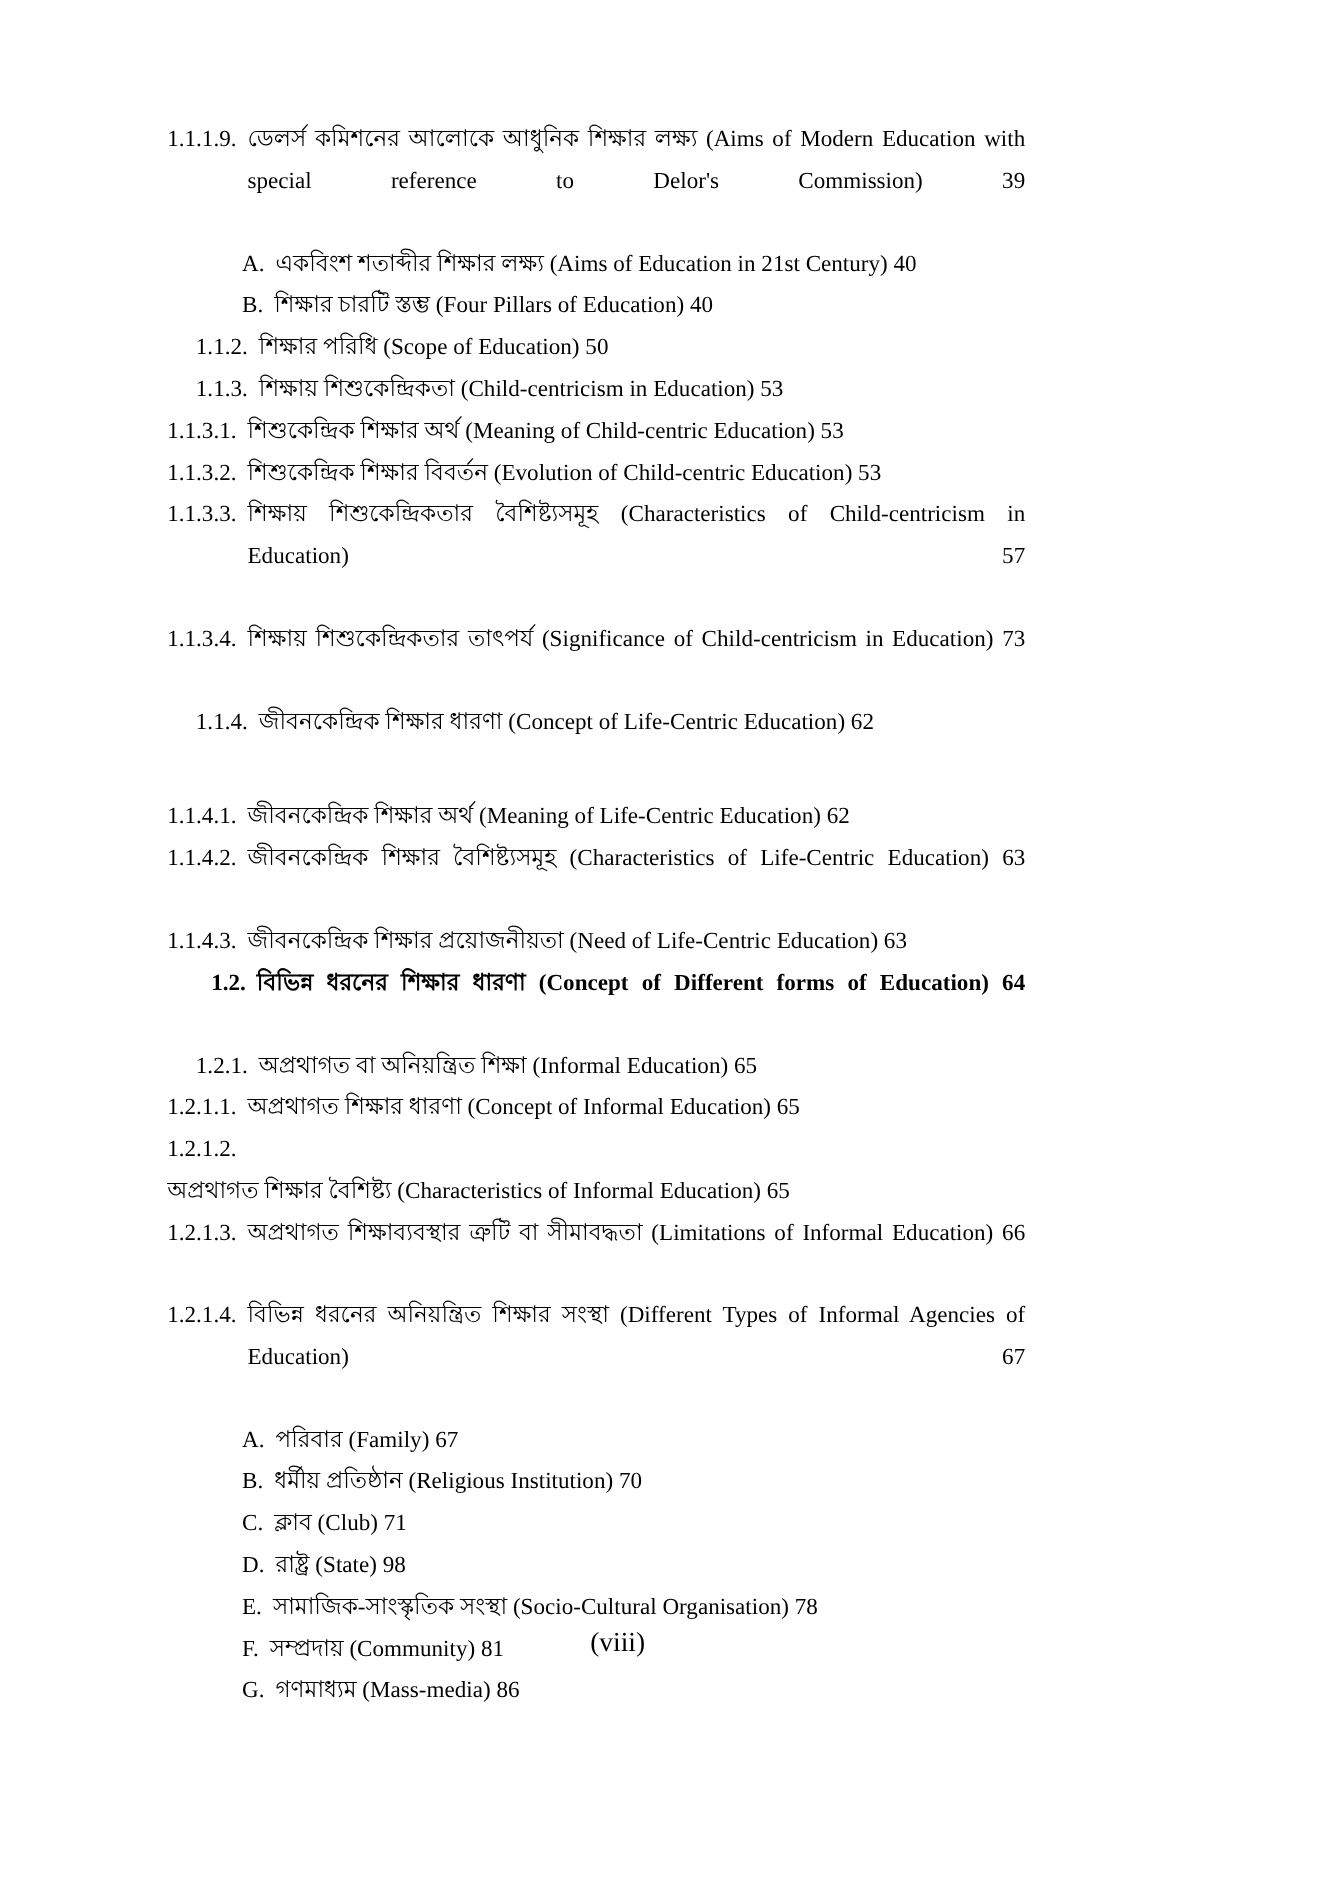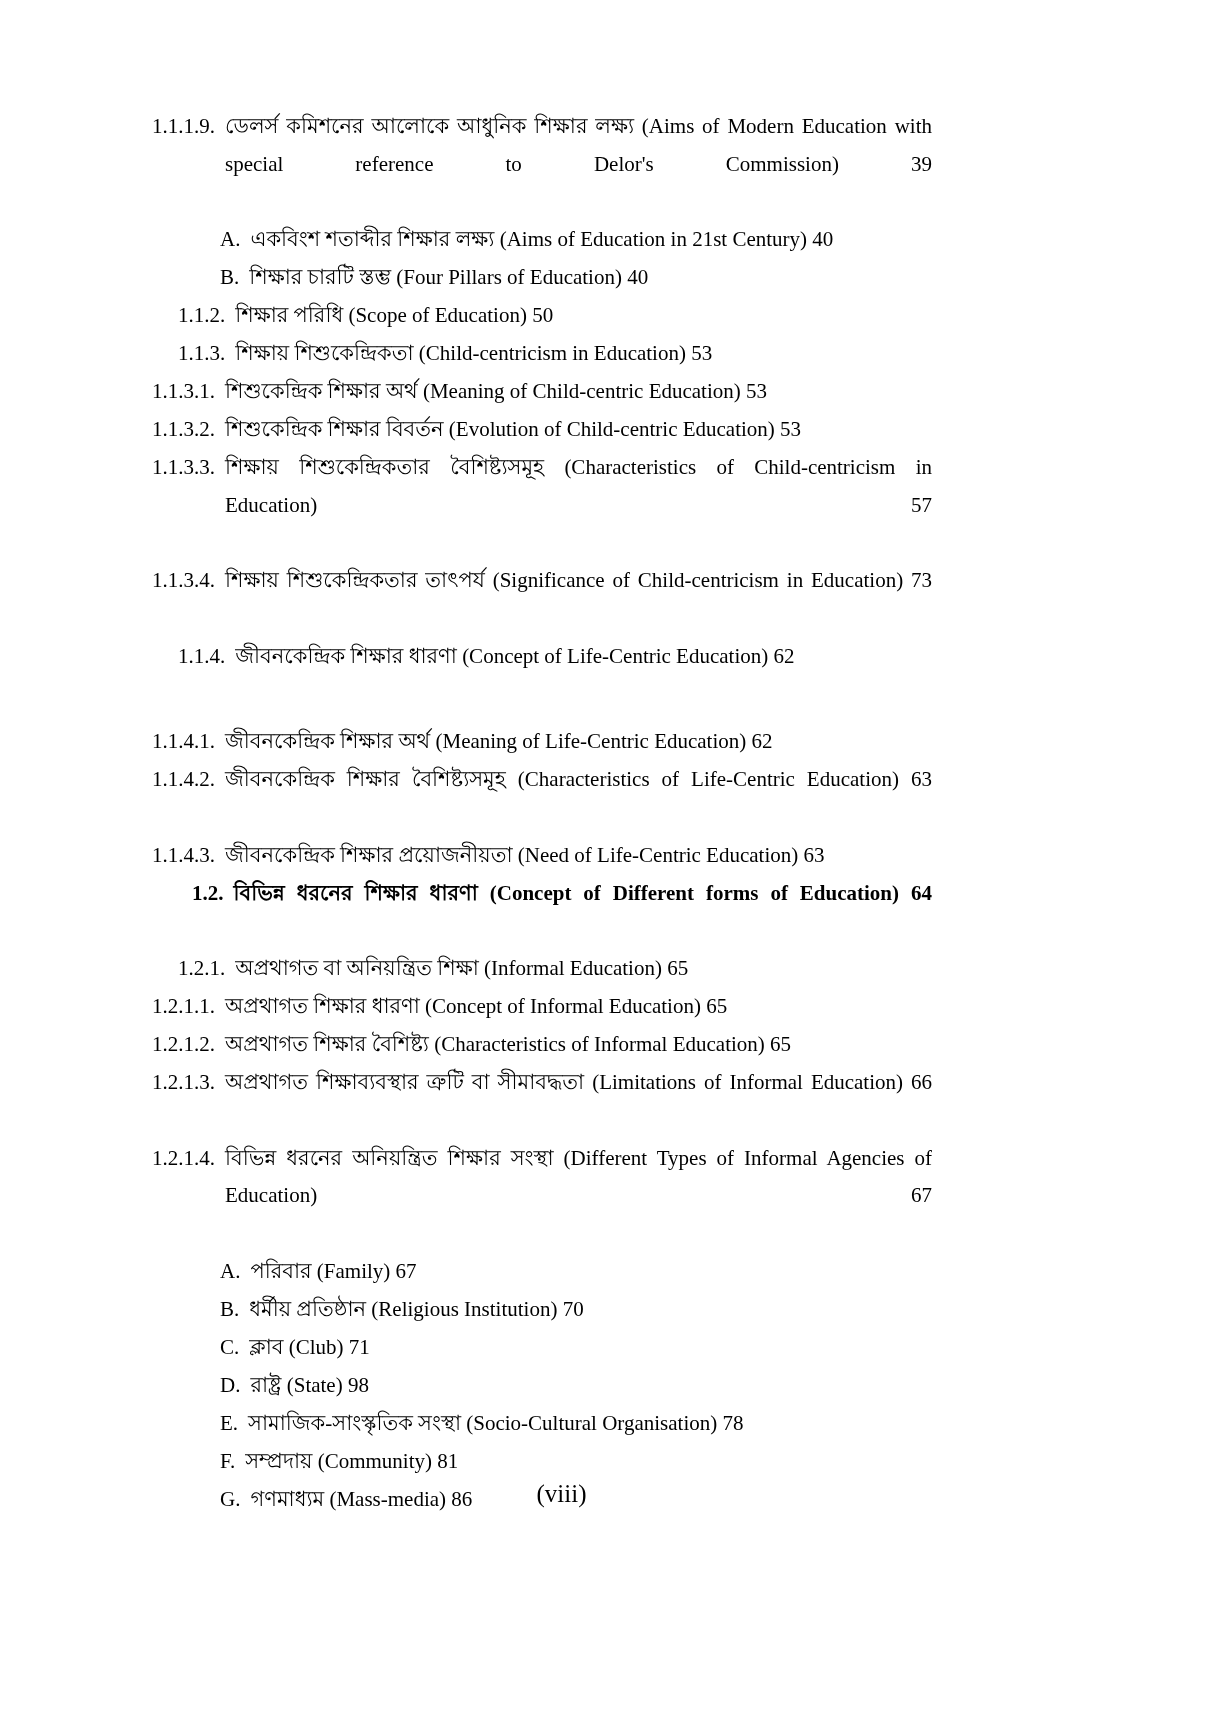--- a/index.html
+++ b/index.html
@@ -132,21 +132,21 @@
         <span class="txt just"><span class="bn">বিভিন্ন ধরনের শিক্ষার ধারণা</span> <span>(Concept of Different forms of Education)</span> <span>64</span></span>
       </div>
       <div class="entry" style="padding-left: 26px; justify-content: flex-end;">
         <span class="num">1.2.1.</span>
         <span class="txt"><span class="bn">অপ্রথাগত বা অনিয়ন্ত্রিত শিক্ষা</span> <span>(Informal Education)</span> <span>65</span></span>
       </div>
       <div class="entry" style="padding-left: 0px;">
         <span class="num">1.2.1.1.</span>
         <span class="txt"><span class="bn">অপ্রথাগত শিক্ষার ধারণা</span> <span>(Concept of Informal Education)</span> <span>65</span></span>
       </div>
-      <div class="entry" style="padding-left: 0px;">
+      <div class="entry" style="padding-left: 0px; flex-direction: column;">
         <span class="num">1.2.1.2.</span>
         <span class="txt"><span class="bn">অপ্রথাগত শিক্ষার বৈশিষ্ট্য</span> <span>(Characteristics of Informal Education)</span> <span>65</span></span>
       </div>
       <div class="entry" style="padding-left: 0px;">
         <span class="num">1.2.1.3.</span>
         <span class="txt just"><span class="bn">অপ্রথাগত শিক্ষাব্যবস্থার ত্রুটি বা সীমাবদ্ধতা</span> <span>(Limitations of Informal Education)</span> <span>66</span></span>
       </div>
       <div class="entry" style="padding-left: 0px;">
         <span class="num">1.2.1.4.</span>
         <span class="txt just"><span class="bn">বিভিন্ন ধরনের অনিয়ন্ত্রিত শিক্ষার সংস্থা</span> <span>(Different Types of Informal Agencies of Education)</span> <span>67</span></span>

